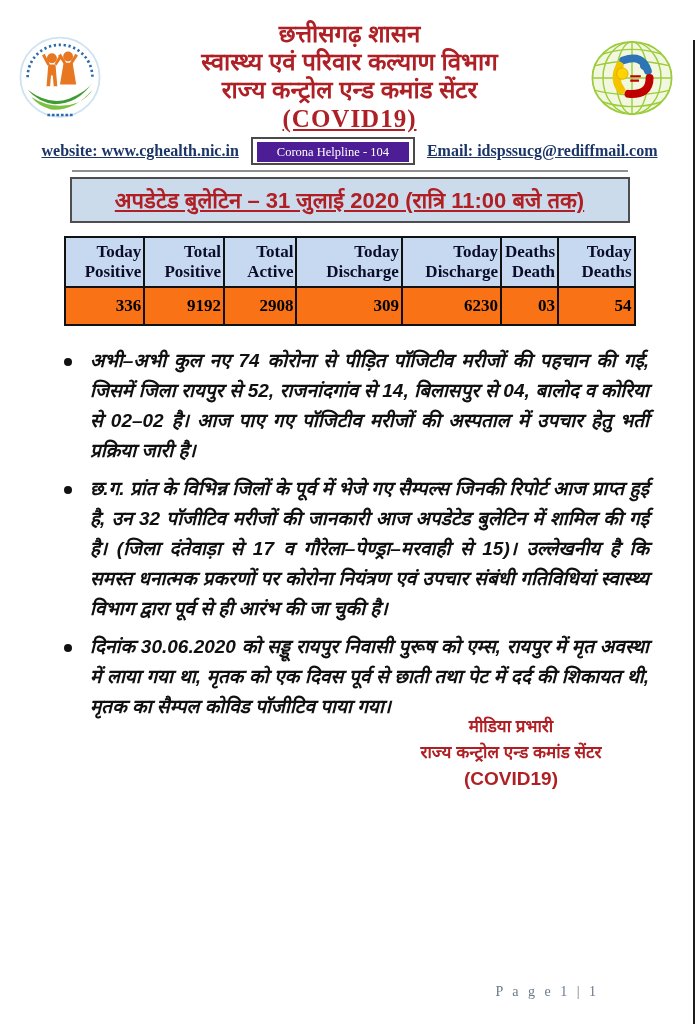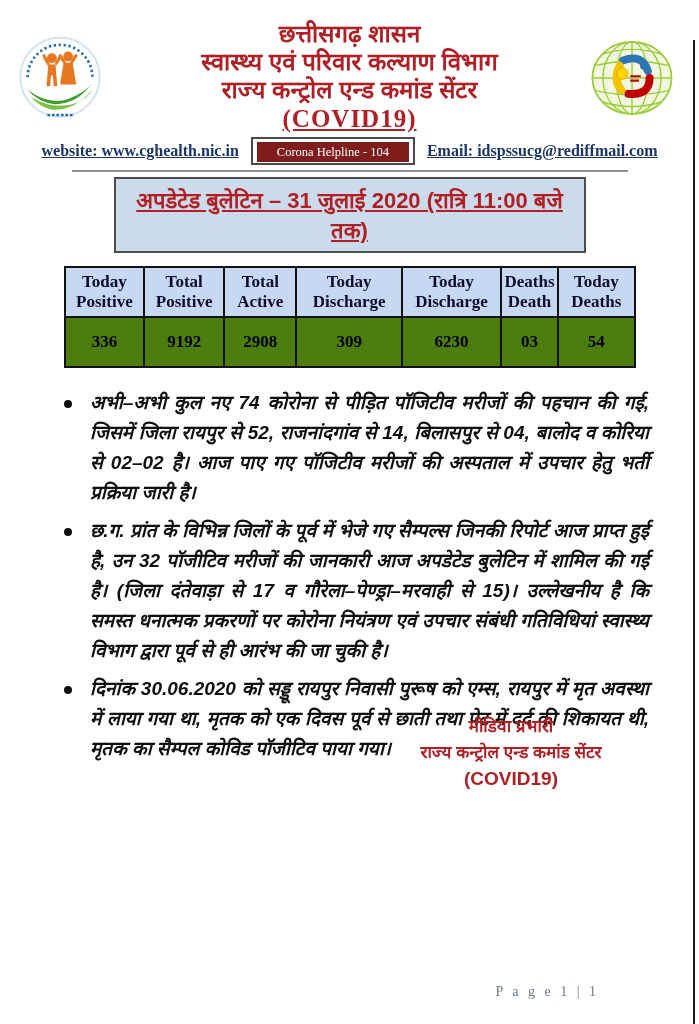--- a/index.html
+++ b/index.html
@@ -37,53 +37,53 @@
     display:flex; align-items:center; justify-content:center; gap:12px;
   }
   .contact-link {
     color:#1b3568; font-weight:bold; font-size:16px;
     text-decoration:underline; cursor:pointer; white-space:nowrap;
   }
   .helpline-outer {
     border:2px solid #4a4a4a; background:#ffffff; padding:3px 4px;
   }
   .helpline-inner {
-    background:#7f1d1d; color:#ffffff; font-size:12.5px;
+    background:#4c1d95; color:#ffffff; font-size:12.5px;
     padding:3px 20px; white-space:nowrap;
   }
   .header-divider {
     width:556px; height:2px; background:#8f8f8f; margin:2px auto 0;
   }
 
   
   .bulletin-box {
-    width:472px; margin:5px auto 0;
+    width:560px; margin:5px auto 0;
     background:#ccdbeb; border:2px solid #4e4e4e;
     text-align:center; padding:5px 0 7px;
   }
   .bulletin-title {
     color:#b01f24; font-weight:bold; font-size:22px;
     text-decoration:underline;
   }
 
   
   table.stats {
     width:572px; margin:13px auto 0; border-collapse:collapse;
   }
   table.stats th, table.stats td {
-    border:2px solid #111; text-align:center; vertical-align:middle;
+    border:2px solid #111; text-align:right; vertical-align:middle;
     font-family:"Liberation Serif","DejaVu Serif",serif;
   }
   table.stats th {
     background:#c6d9f0; color:#0b0b2a; font-size:17px; line-height:20px;
     font-weight:bold; padding:4px 2px; height:46px;
   }
   table.stats td {
-    background:#4d7c0f; color:#000; font-size:17px; font-weight:bold;
-    padding:14px; height:38px;
+    background:#f97316; color:#000; font-size:17px; font-weight:bold;
+    padding:2px; height:38px;
   }
 
   
   .bullet-list { margin:20px 50px 0 62px; }
   .bullet-item { display:flex; margin-bottom:8px; }
   .bullet-dot {
     width:8px; height:8px; border-radius:50%; background:#111;
     margin:12px 18px 0 2px; flex:0 0 8px;
   }
   .bullet-text {

